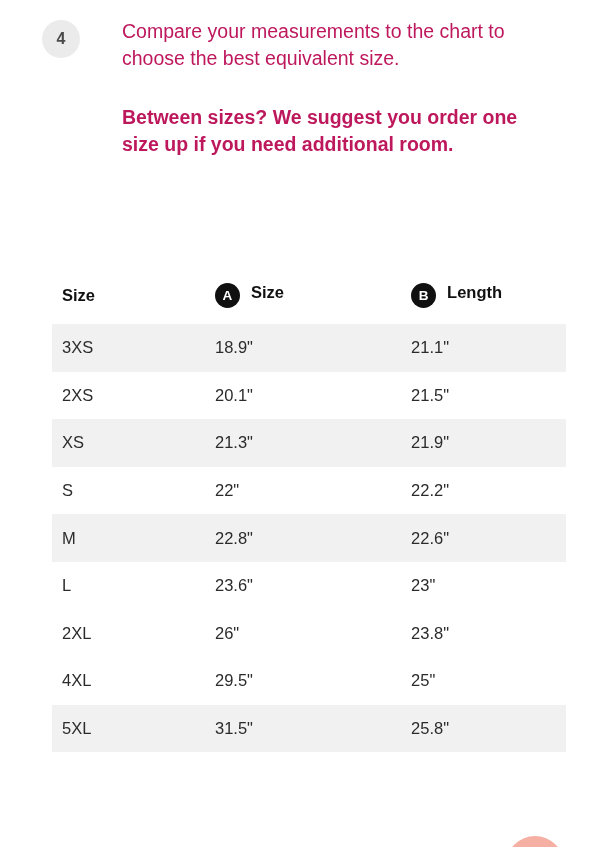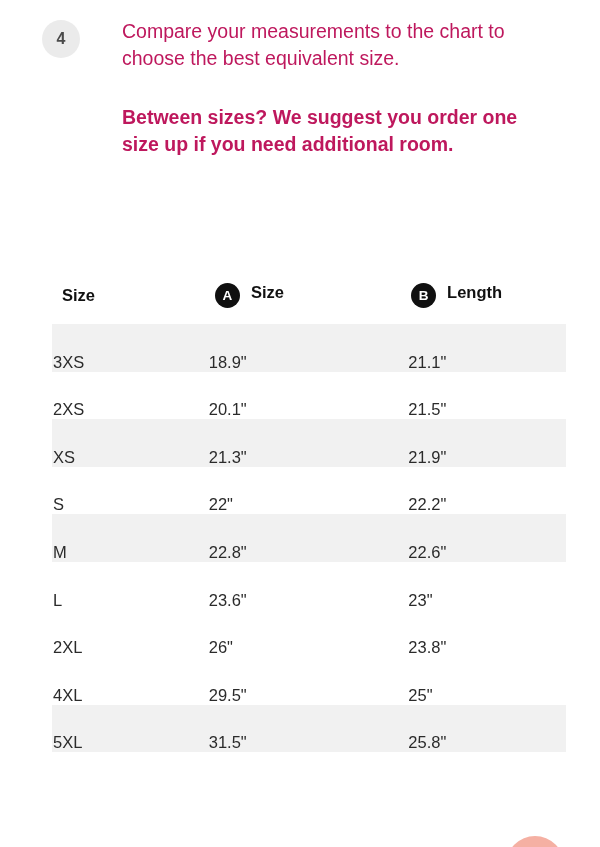--- a/index.html
+++ b/index.html
@@ -93,23 +93,23 @@
     font-weight: 700;
     display: flex;
     align-items: center;
     justify-content: center;
     margin-right: 11px;
     flex: 0 0 auto;
   }
 
   .tbl-row {
     display: flex;
-    align-items: flex-end;
+    align-items: center;
     height: 47.6px;
-    padding-left: 1px;
+    padding-left: 10px;
     box-sizing: border-box;
     background: #ffffff;
   }
   .tbl-row.alt {
     background: #f1f1f1;
   }
   .td {
     font-size: 16.5px;
     color: #2b2b2b;
     font-weight: 400;

